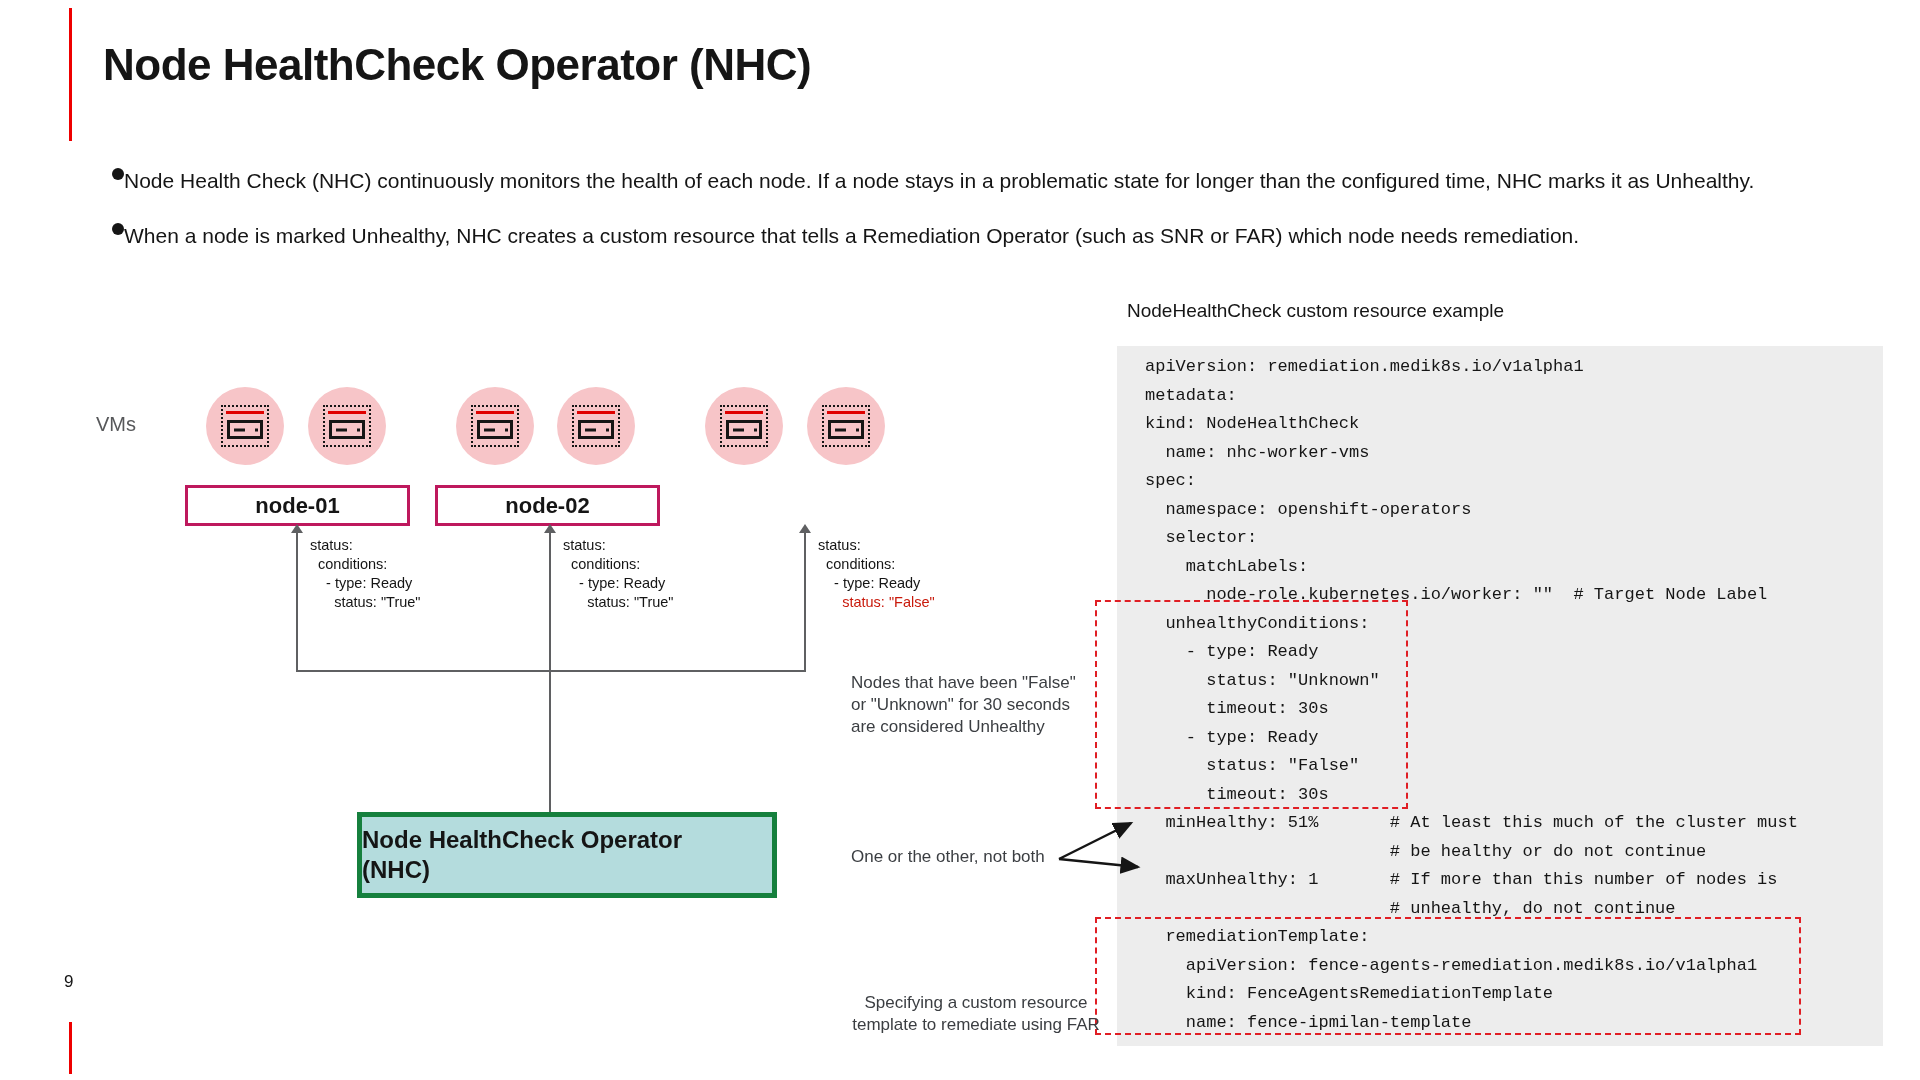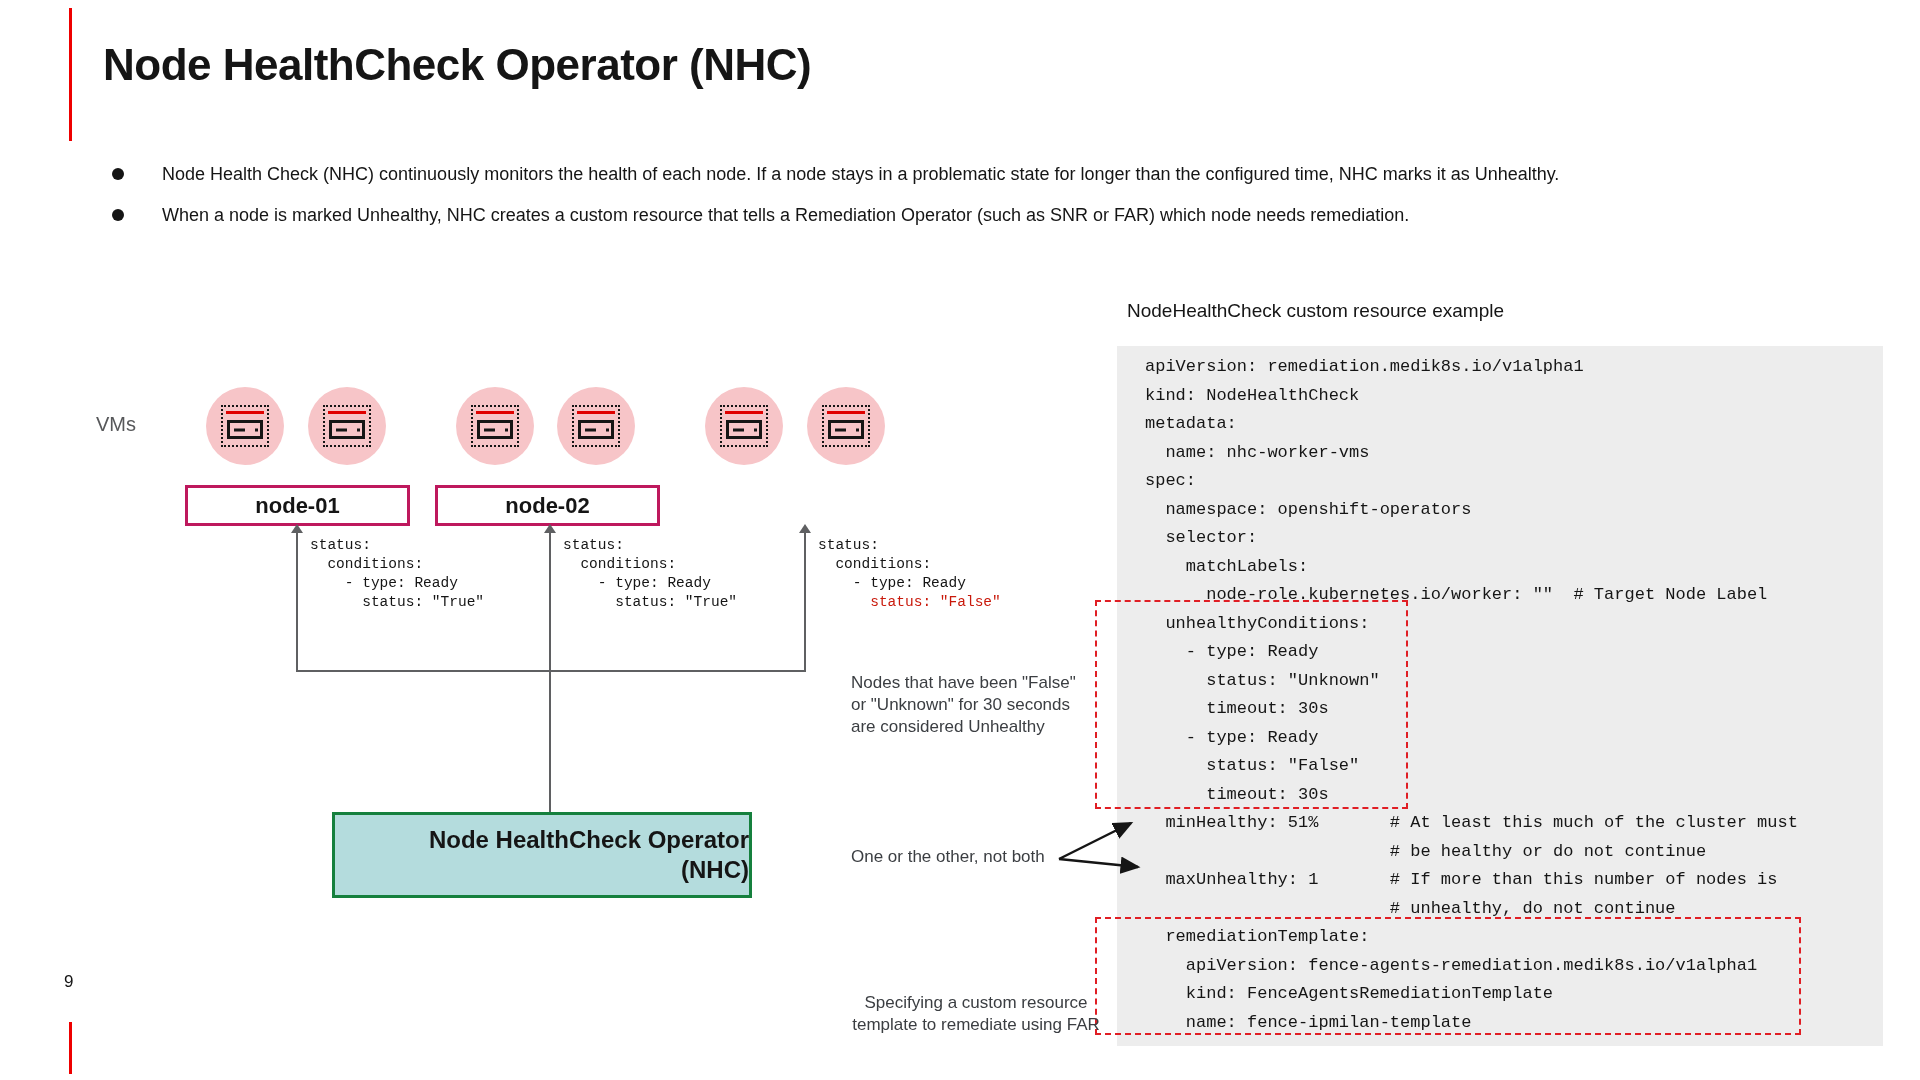--- a/index.html
+++ b/index.html
@@ -8,48 +8,48 @@
 
   .redline{position:absolute;left:69px;width:3px;background:#ee0000;}
   .redline.top{top:8px;height:133px;}
   .redline.bottom{top:1022px;height:52px;}
 
   .title{position:absolute;left:103px;top:40px;font-size:44px;font-weight:bold;letter-spacing:-0.5px;}
 
   .bullets{position:absolute;left:112px;top:155px;width:1660px;}
   .bullet-item{display:flex;margin-bottom:3px;}
   .bullet-dot{width:12px;height:12px;border-radius:50%;background:#151515;margin-top:13px;flex:none;}
-  .bullet-text{margin-left:38px;font-size:18px;line-height:38px;}
+  .bullet-text{font-size:21px;line-height:52px;}
 
   .vms-label{position:absolute;left:96px;top:413px;font-size:20px;color:#57585a;}
 
   .vm{position:absolute;top:387px;width:78px;height:78px;border-radius:50%;background:#f7c5c8;
       display:flex;align-items:center;justify-content:center;}
   .vm-icon{position:relative;width:48px;height:42px;border:2px dotted #151515;box-sizing:border-box;}
   .vm-redline{position:absolute;top:4px;left:3px;right:3px;height:3px;background:#e00000;}
   .vm-rect{position:absolute;left:4px;right:4px;top:13px;height:19px;border:3px solid #151515;box-sizing:border-box;}
   .vm-dash{position:absolute;left:4px;top:50%;transform:translateY(-50%);width:11px;height:3px;background:#151515;}
   .vm-tick{position:absolute;right:2px;top:50%;transform:translateY(-50%);width:3px;height:3px;background:#151515;}
 
   .node{position:absolute;top:485px;height:41px;box-sizing:border-box;background:#fff;border:3px solid #be185d;
         display:flex;align-items:center;justify-content:center;font-weight:bold;font-size:22px;}
 
-  .status{position:absolute;top:536px;font-family:Liberation Mono, monospace;
+  .status{position:absolute;top:536px;font-family:Liberation Sans, sans-serif;
           font-size:14.5px;line-height:19px;}
   .status div{white-space:pre;}
   .status-false{color:#c9190b;}
 
   .vline{position:absolute;width:2px;background:#5f6062;}
   .hline{position:absolute;height:2px;background:#5f6062;}
   .arrow-up{position:absolute;width:0;height:0;border-left:6px solid transparent;
             border-right:6px solid transparent;border-bottom:9px solid #5f6062;}
 
-  .operator-box{position:absolute;left:332px;top:812px;width:420px;height:86px;box-sizing:border-box;
-                background:#b4dcdd;border:3px solid #15803d;display:flex;flex-direction:column;
-                align-items:flex-end;justify-content:center;font-weight:bold;font-size:24px;line-height:30px;}
+  .operator-box{position:absolute;left:357px;top:812px;width:420px;height:86px;box-sizing:border-box;
+                background:#b4dcdd;border:5px solid #15803d;display:flex;flex-direction:column;
+                align-items:flex-start;justify-content:center;font-weight:bold;font-size:24px;line-height:30px;}
 
   .code-caption{position:absolute;left:1127px;top:300px;font-size:19px;}
   .code-block{position:absolute;left:1117px;top:346px;width:766px;height:700px;background:#ededed;
               box-sizing:border-box;padding:7px 0 0 28px;
               font-family:"Liberation Mono","DejaVu Sans Mono",monospace;font-size:17px;line-height:28.5px;}
   .code-line{white-space:pre;height:28.5px;}
 
   .dash-box{position:absolute;border:2px dashed #e01e24;box-sizing:border-box;}
   .dash1{left:1095px;top:600px;width:313px;height:209px;}
   .dash2{left:1095px;top:917px;width:706px;height:118px;}
@@ -172,22 +172,22 @@
   <div class="hline" style="left:296px;top:670px;width:510px"></div>
 
   <div class="operator-box">
     <div>Node HealthCheck Operator</div>
     <div>(NHC)</div>
   </div>
 
   <div class="code-caption">NodeHealthCheck custom resource example</div>
   <div class="code-block">
     <div class="code-line">apiVersion: remediation.medik8s.io/v1alpha1</div>
+    <div class="code-line">metadata:</div>
     <div class="code-line">kind: NodeHealthCheck</div>
-    <div class="code-line">metadata:</div>
     <div class="code-line">  name: nhc-worker-vms</div>
     <div class="code-line">spec:</div>
     <div class="code-line">  namespace: openshift-operators</div>
     <div class="code-line">  selector:</div>
     <div class="code-line">    matchLabels:</div>
     <div class="code-line">      node-role.kubernetes.io/worker: ""  # Target Node Label</div>
     <div class="code-line">  unhealthyConditions:</div>
     <div class="code-line">    - type: Ready</div>
     <div class="code-line">      status: "Unknown"</div>
     <div class="code-line">      timeout: 30s</div>

